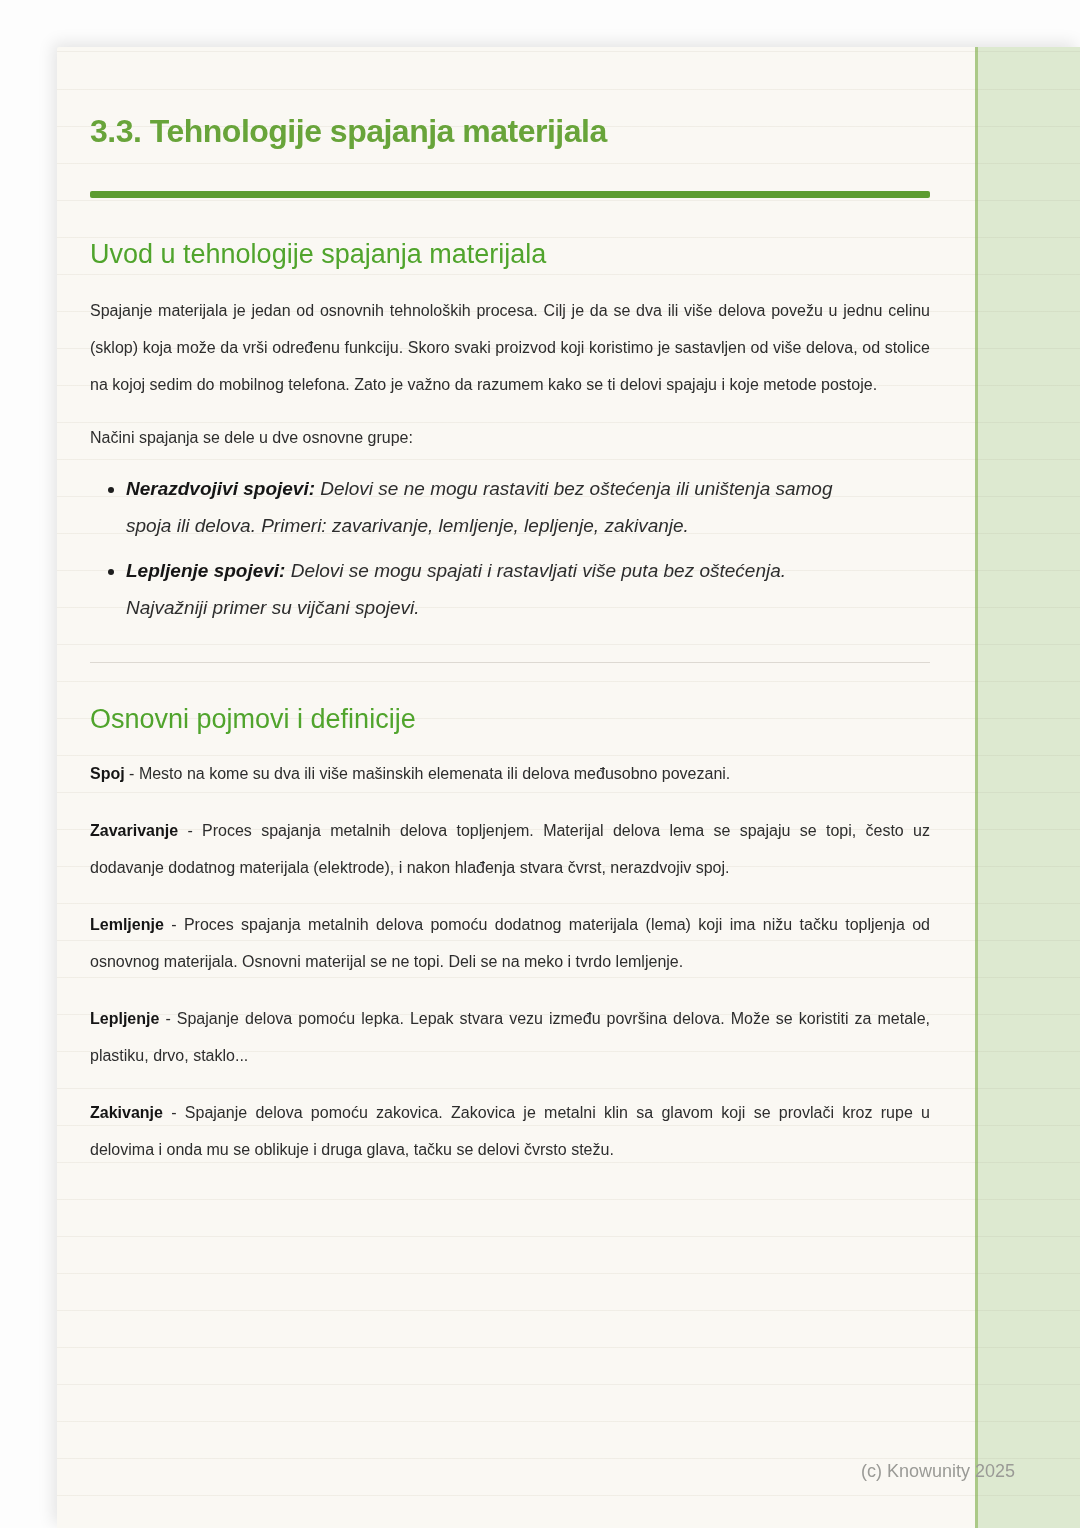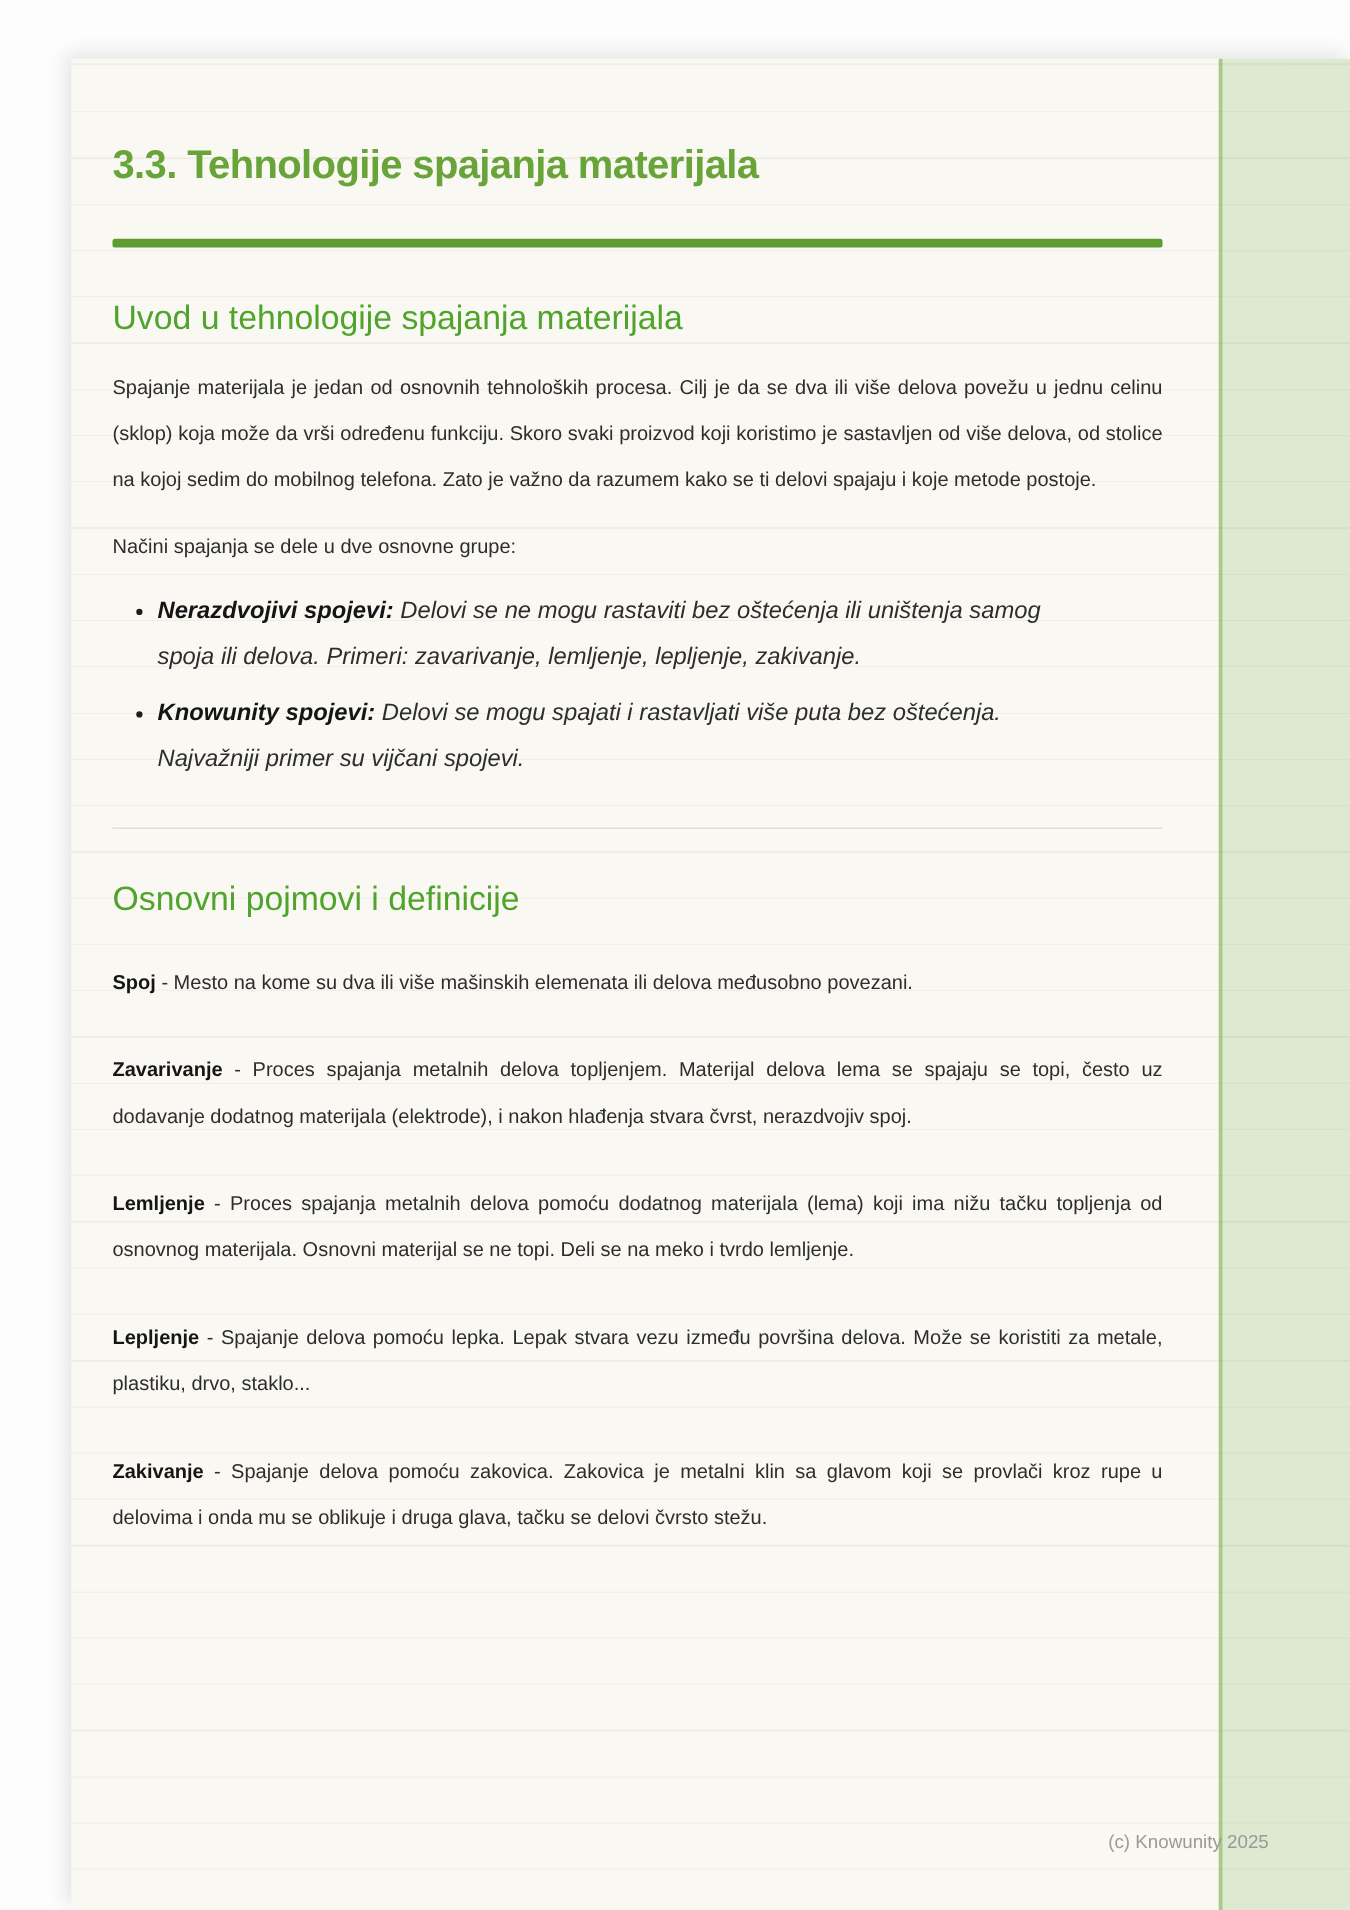--- a/index.html
+++ b/index.html
@@ -73,24 +73,24 @@
     list-style:disc outside;
     font-style:italic;
   }
   ul.bullets li{margin-bottom:8px;}
   ul.bullets li::marker{color:#1d1d1d;}
   .term{font-weight:bold;color:#151515;}
   hr.divider{
     width:840px;margin:36px 0 0;border:none;
     border-top:1px solid #ddd9d2;
   }
-  p.def{margin-top:33px;}
+  p.def{margin-top:20px;}
   .footer{
     position:absolute;right:65px;bottom:46px;z-index:3;
-    font-size:15px;color:#9a9a96;
+    font-size:18px;color:#9a9a96;
   }
 </style>
 </head>
 <body>
 
 <div class="page">
   <div class="stripe"></div>
   <div class="ruled"></div>
 
   <div class="content">
@@ -98,21 +98,21 @@
     <div class="title-rule"></div>
 
     <h2 class="heading">Uvod u tehnologije spajanja materijala</h2>
 
     <p class="para">Spajanje materijala je jedan od osnovnih tehnoloških procesa. Cilj je da se dva ili više delova povežu u jednu celinu (sklop) koja može da vrši određenu funkciju. Skoro svaki proizvod koji koristimo je sastavljen od više delova, od stolice na kojoj sedim do mobilnog telefona. Zato je važno da razumem kako se ti delovi spajaju i koje metode postoje.</p>
 
     <p class="para lead">Načini spajanja se dele u dve osnovne grupe:</p>
 
     <ul class="bullets">
       <li><span class="term">Nerazdvojivi spojevi:</span><span> Delovi se ne mogu rastaviti bez oštećenja ili uništenja samog spoja ili delova. Primeri: zavarivanje, lemljenje, lepljenje, zakivanje.</span></li>
-      <li><span class="term">Knowunity spojevi:</span><span> Delovi se mogu spajati i rastavljati više puta bez oštećenja. Najvažniji primer su vijčani spojevi.</span></li>
+      <li><span class="term">Lepljenje spojevi:</span><span> Delovi se mogu spajati i rastavljati više puta bez oštećenja. Najvažniji primer su vijčani spojevi.</span></li>
     </ul>
 
     <hr class="divider">
 
     <h2 class="heading">Osnovni pojmovi i definicije</h2>
 
     <p class="para def"><span class="term">Spoj</span><span> - Mesto na kome su dva ili više mašinskih elemenata ili delova međusobno povezani.</span></p>
 
     <p class="para def"><span class="term">Zavarivanje</span><span> - Proces spajanja metalnih delova topljenjem. Materijal delova lema se spajaju se topi, često uz dodavanje dodatnog materijala (elektrode), i nakon hlađenja stvara čvrst, nerazdvojiv spoj.</span></p>
 

